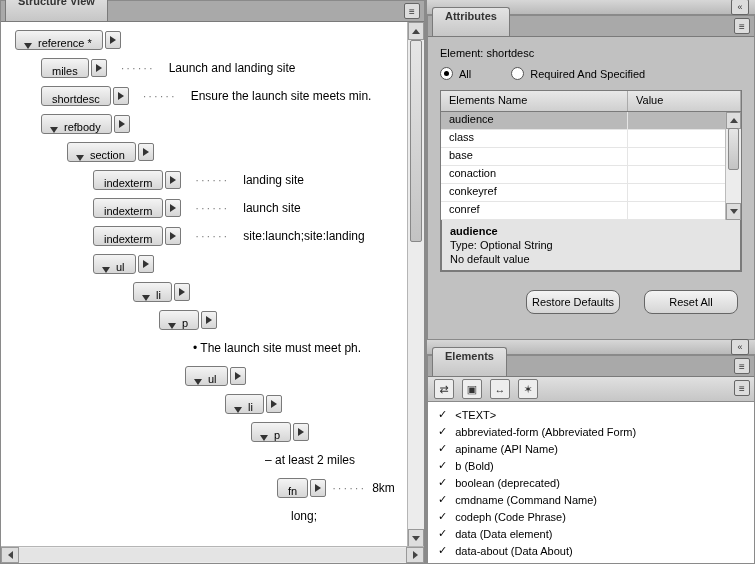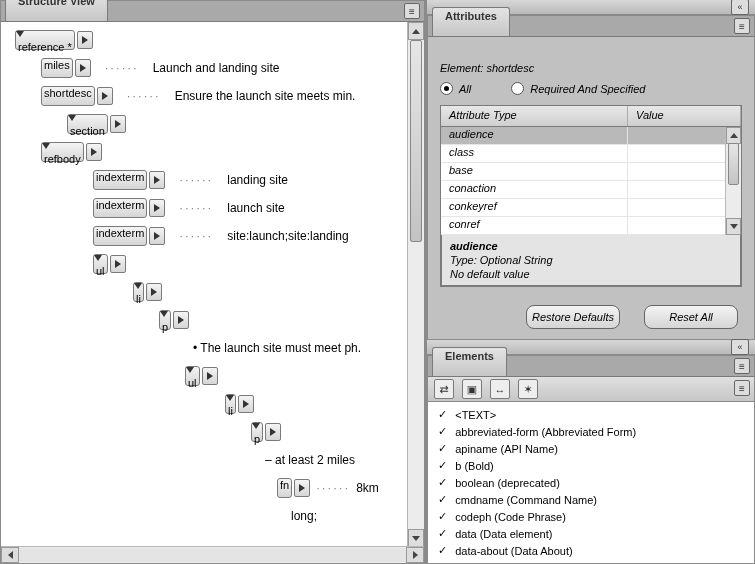--- a/index.html
+++ b/index.html
@@ -12,40 +12,40 @@
   .tab-strip { height:20px; display:flex; align-items:flex-end; background:#a9a9a9; border-bottom:1px solid #7a7a7a; padding-left:4px; position:relative;}
   .tab { height:18px; padding:2px 12px 8px; background:linear-gradient(#e3e3e3,#c6c6c6); border:1px solid #7a7a7a; border-bottom:none; border-radius:3px 3px 0 0; font-weight:bold; font-size:11px; color:#333;}
   .panel-menu { position:absolute; right:4px; top:2px; width:14px; height:14px; border:1px solid #666; background:#ddd; border-radius:2px; display:flex; align-items:center; justify-content:center;}
   .panel-menu:before { content:"≡"; font-size:10px; color:#333;}
   .panel-body { background:#fff; flex:1; overflow:hidden; position:relative;}
 
   
   .sv-body { background:#fff; padding:6px 4px; overflow:hidden; position:relative; height:100%; box-sizing:border-box;}
   .tree-row { display:flex; align-items:center; height:24px; margin-bottom:4px; }
   .indent { display:inline-block; }
-  .chip { display:flex; align-items:flex-start; border:1px solid #7a7a7a; background:linear-gradient(#f4f4f4,#d6d6d6); border-radius:3px; height:18px; padding:0 0; gap:4px;flex-direction:column;}
+  .chip { display:flex; align-items:flex-end; border:1px solid #7a7a7a; background:linear-gradient(#f4f4f4,#d6d6d6); border-radius:3px; height:18px; padding:0 8px; gap:4px;}
   .tri { width:0; height:0; border-left:4px solid transparent; border-right:4px solid transparent; border-top:6px solid #333; }
   .chip-text { font-size:11px; color:#000; padding:0 2px;}
   .play { display:flex; align-items:center; justify-content:center; width:14px; height:16px; border:1px solid #7a7a7a; background:linear-gradient(#f4f4f4,#d6d6d6); border-radius:2px; margin-left:2px;}
   .play:before { content:""; width:0; height:0; border-top:4px solid transparent; border-bottom:4px solid transparent; border-left:6px solid #333;}
   .dots { color:#777; letter-spacing:2px; margin:0 14px;}
   .val-text { font-size:12px; color:#000; }
   .scroll-h { position:absolute; left:0; right:0; bottom:0; height:16px; background:#ececec; border-top:1px solid #b5b5b5; display:flex; align-items:center;}
   .scroll-h .btn { width:16px; height:14px; border:1px solid #999; background:#ddd; display:flex;align-items:center;justify-content:center;}
   .scroll-h .track { flex:1; height:14px; background:#e4e4e4;}
   .scroll-v { position:absolute; top:0; right:0; bottom:16px; width:16px; background:#ececec; border-left:1px solid #b5b5b5;}
   .scroll-v .btn { height:16px; border:1px solid #999; background:#ddd; display:flex;align-items:center;justify-content:center;}
   .scroll-v .thumb { position:absolute; left:2px; right:2px; top:18px; height:200px; background:linear-gradient(#e6e6e6,#c3c3c3); border:1px solid #888; border-radius:2px;}
   .arrow-left:before {content:"";width:0;height:0;border-top:4px solid transparent;border-bottom:4px solid transparent;border-right:5px solid #444;}
   .arrow-right:before{content:"";width:0;height:0;border-top:4px solid transparent;border-bottom:4px solid transparent;border-left:5px solid #444;}
   .arrow-up:before   {content:"";width:0;height:0;border-left:4px solid transparent;border-right:4px solid transparent;border-bottom:5px solid #444;}
   .arrow-down:before {content:"";width:0;height:0;border-left:4px solid transparent;border-right:4px solid transparent;border-top:5px solid #444;}
 
   
-  .attr-body { padding:25px 12px 6px; background:#c1c1c1; display:flex; flex-direction:column; height:100%; box-sizing:border-box;font-style:italic;}
+  .attr-body { padding:10px 12px 6px; background:#c1c1c1; display:flex; flex-direction:column; height:100%; box-sizing:border-box;}
   .elem-line { margin-bottom:8px; color:#000; font-size:11px;}
   .radio-row { display:flex; gap:40px; margin-bottom:10px; align-items:center;}
   .radio-item { display:flex; align-items:center; gap:6px;}
   .radio { width:11px; height:11px; border:1px solid #555; border-radius:50%; background:#fff; display:flex; align-items:center; justify-content:center;}
   .radio.checked:before { content:""; width:5px; height:5px; border-radius:50%; background:#000;}
   .attr-table { border:1px solid #7a7a7a; background:#fff; }
   .attr-head { display:flex; background:linear-gradient(#e8e8e8,#cfcfcf); border-bottom:1px solid #7a7a7a; height:20px;}
   .attr-head div { padding:3px 8px; font-size:11px; border-right:1px solid #aaa;}
   .col-name { width:170px;}
   .col-val { flex:1;}
@@ -102,32 +102,32 @@
             <div class="tree-row">
               <span class="indent" style="width: 36px;"></span>
               <span class="chip">
                 <span class="chip-text">shortdesc</span>
               </span>
               <span class="play"></span>
               <span class="dots">······</span>
               <span class="val-text">Ensure the launch site meets min.</span>
             </div>
             <div class="tree-row">
+              <span class="indent" style="width: 36px;"></span>
+              <span class="chip">
+                <span class="tri"></span>
+                <span class="chip-text">refbody</span>
+              </span>
+              <span class="play"></span>
+            </div>
+            <div class="tree-row">
               <span class="indent" style="width: 62px;"></span>
               <span class="chip">
                 <span class="tri"></span>
                 <span class="chip-text">section</span>
-              </span>
-              <span class="play"></span>
-            </div>
-            <div class="tree-row">
-              <span class="indent" style="width: 36px;"></span>
-              <span class="chip">
-                <span class="tri"></span>
-                <span class="chip-text">refbody</span>
               </span>
               <span class="play"></span>
             </div>
             <div class="tree-row">
               <span class="indent" style="width: 88px;"></span>
               <span class="chip">
                 <span class="chip-text">indexterm</span>
               </span>
               <span class="play"></span>
               <span class="dots">······</span>
@@ -256,21 +256,21 @@
             <span class="radio checked"></span>
             <span>All</span>
           </div>
           <div class="radio-item">
             <span class="radio"></span>
             <span>Required And Specified</span>
           </div>
         </div>
         <div class="attr-table">
           <div class="attr-head">
-            <div class="col-name">Attribute Type</div>
+            <div class="col-name">Elements Name</div>
             <div class="col-val">Value</div>
           </div>
           <div class="attr-rows" id="attr-rows">
             <div class="attr-row selected">
                 <div class="col-name">audience</div>
                 <div class="col-val"></div>
               </div>
               <div class="attr-row">
                 <div class="col-name">class</div>
                 <div class="col-val"></div>

